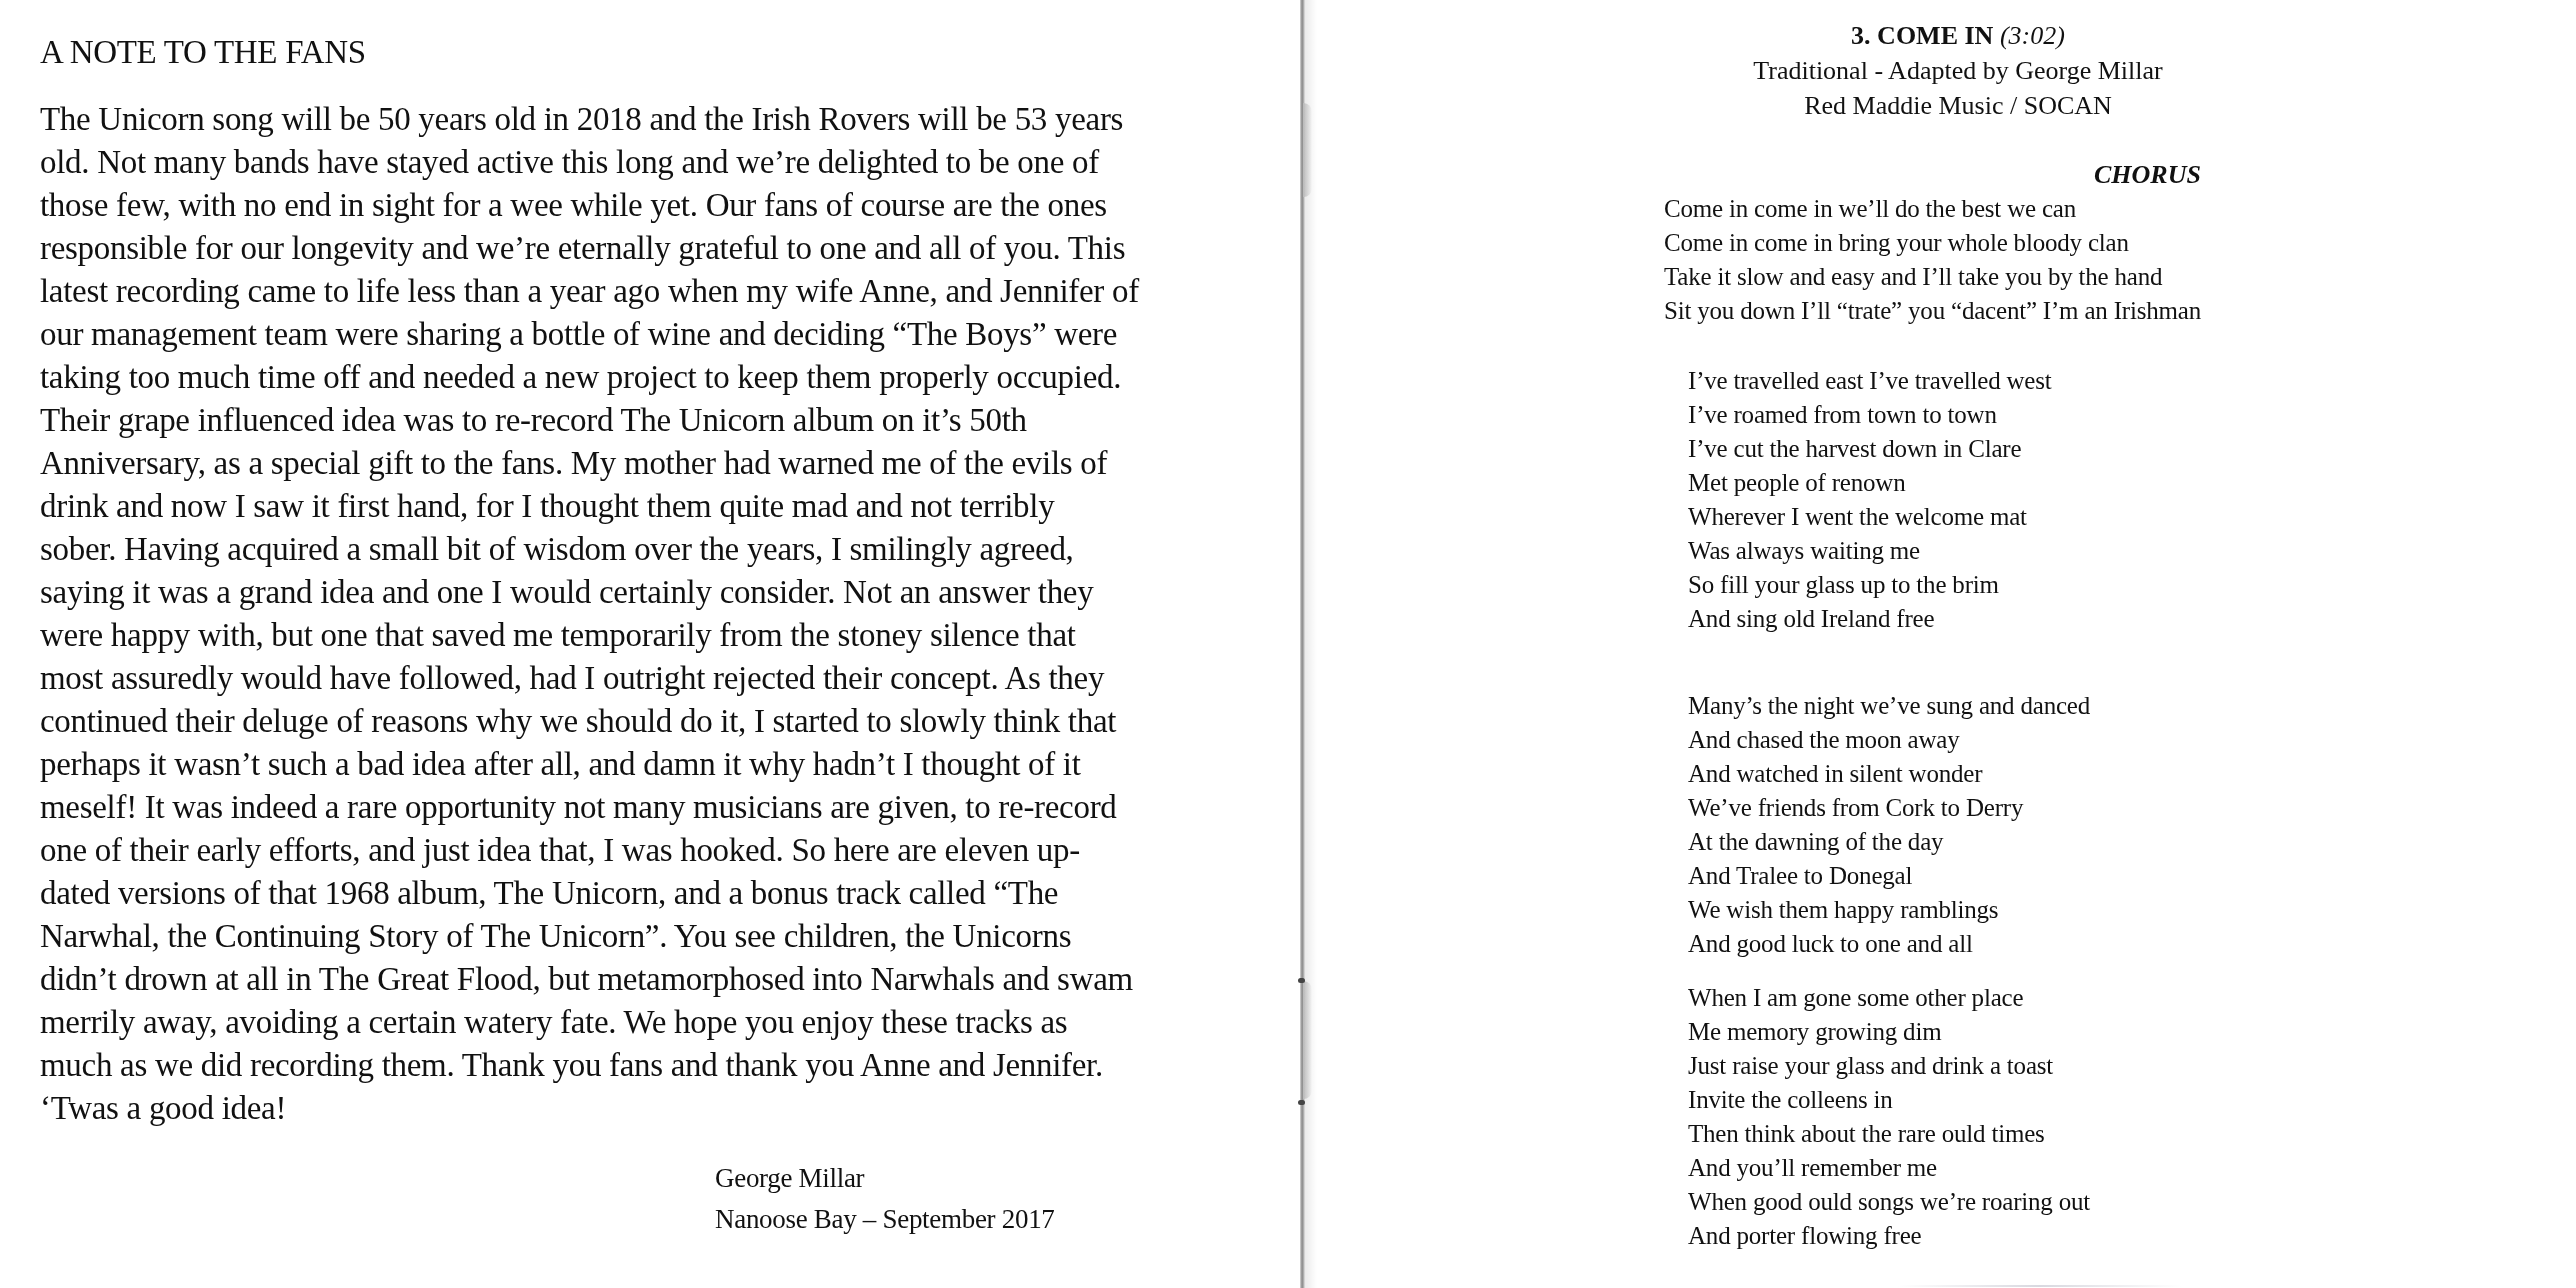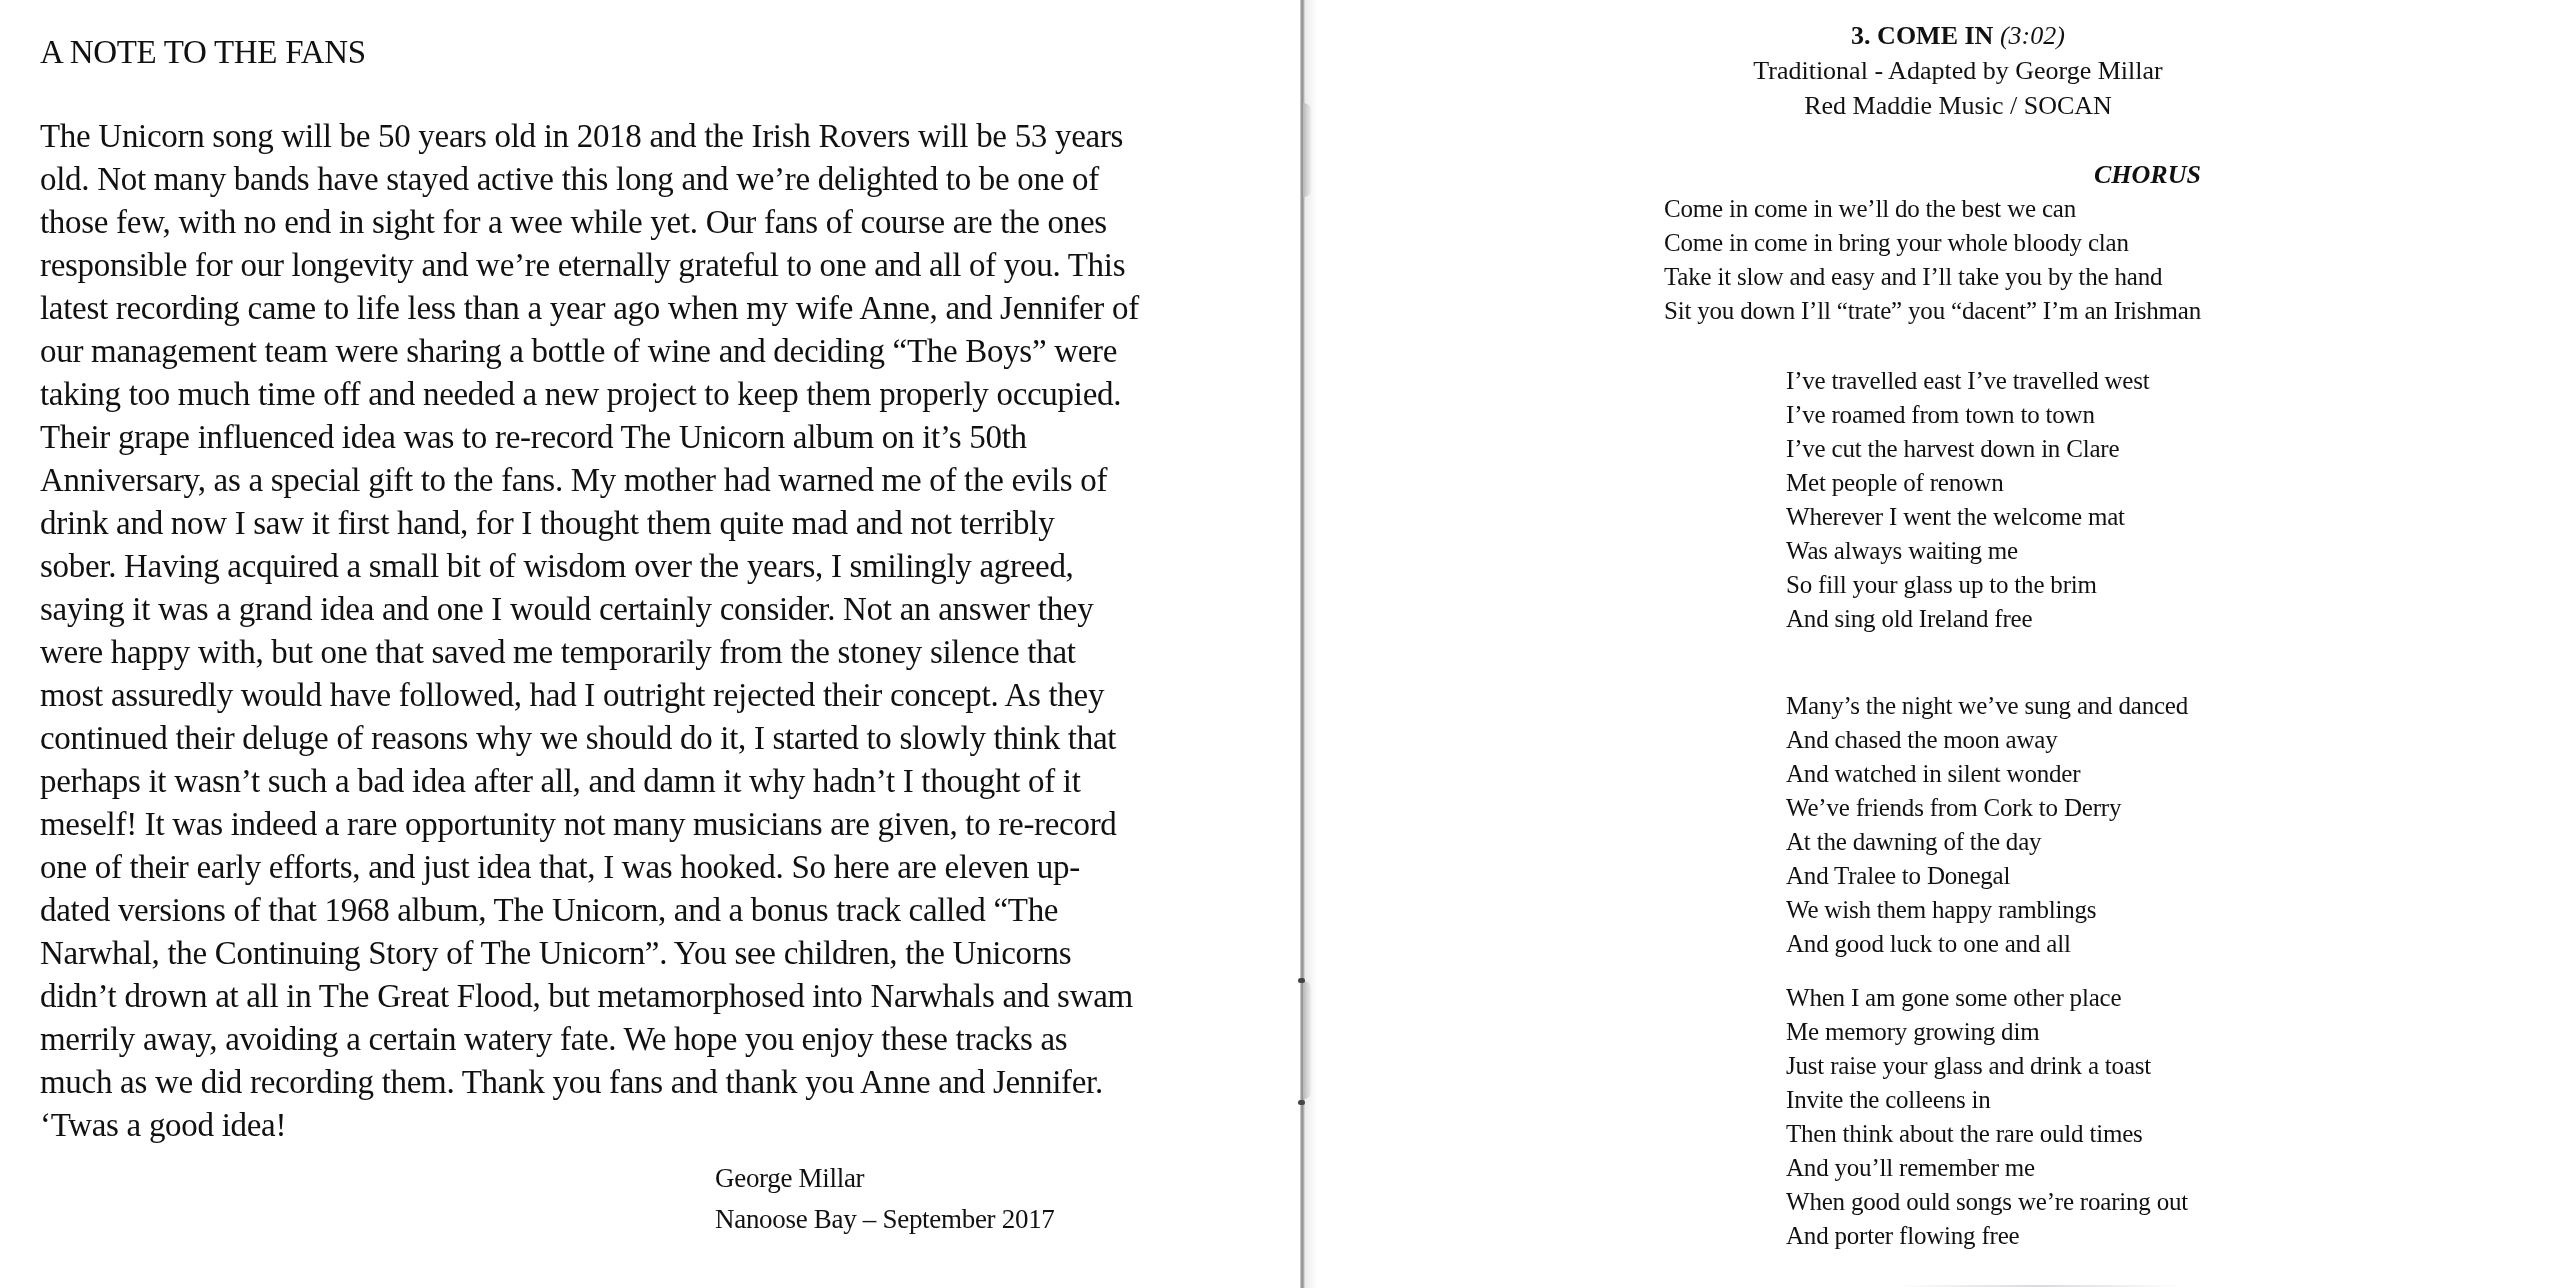--- a/index.html
+++ b/index.html
@@ -62,21 +62,21 @@
     left: 40px;
     top: 33px;
     font-size: 33px;
     line-height: 39px;
     letter-spacing: -0.3px;
     white-space: nowrap;
   }
   .note-body {
     position: absolute;
     left: 40px;
-    top: 115px;
+    top: 98px;
     width: 1254px;
   }
   .note-line {
     font-size: 33px;
     line-height: 43px;
     height: 43px;
     white-space: nowrap;
     letter-spacing: -0.3px;
   }
   .signature {
@@ -126,21 +126,21 @@
   }
   .lyric-line {
     font-size: 25px;
     line-height: 34px;
     height: 34px;
     white-space: nowrap;
     letter-spacing: -0.2px;
   }
   .verse-block {
     position: absolute;
-    left: 1786px;
+    left: 1688px;
   }
   #verse-1 { top: 364px; }
   #verse-2 { top: 673px; margin-top: 16px; }
   #verse-3 { top: 981px; }
 
   .page-bottom-edge {
     position: absolute;
     left: 1898px;
     top: 1285px;
     width: 283px;

